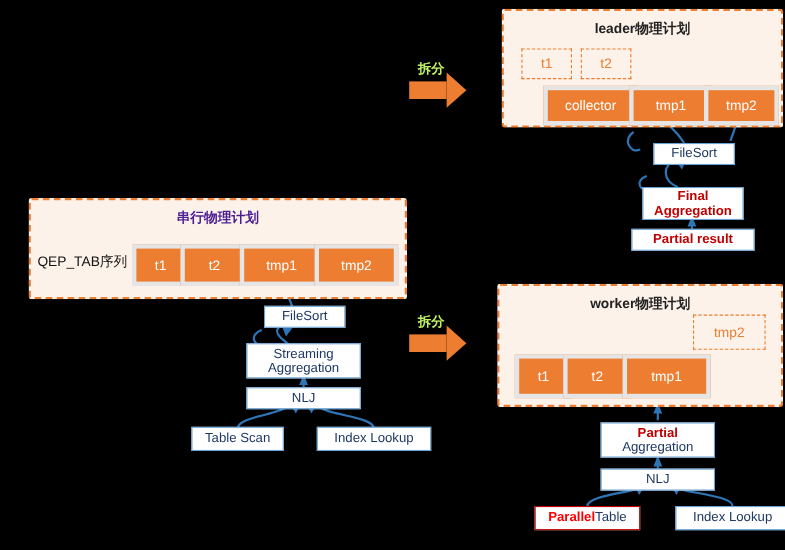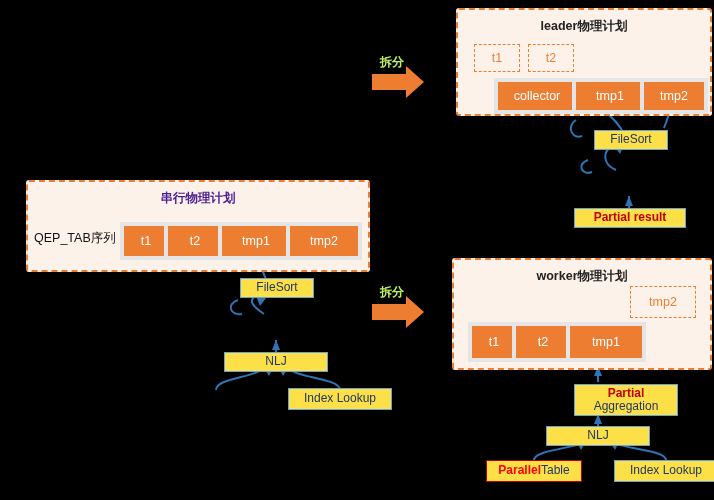--- a/index.html
+++ b/index.html
@@ -11,21 +11,21 @@
   
   .panel{position:absolute;border:2px dashed #ed7d31;background:#fdf2e9;border-radius:3px;}
   .panel-title{position:absolute;width:100%;text-align:center;font-size:12.5px;font-weight:bold;color:#222;}
 
   
   .cell{position:absolute;background:#ed7d31;border:4px solid #e5e5e5;
         color:#fff;font-size:12.5px;display:flex;align-items:center;justify-content:center;}
   .cell.ghost{background:#fdf2e9;border:1px dashed #ed7d31;color:#ed7d31;}
 
   
-  .bbox{position:absolute;background:#fde047;border:1px solid #6aa3d5;color:#1f3864;
+  .bbox{position:absolute;background:#ffffff;border:1px solid #6aa3d5;color:#1f3864;
         font-size:12px;display:flex;align-items:center;justify-content:center;
         text-align:center;line-height:1.15;padding:1px 2px;box-sizing:border-box;}
   .bbox.two{line-height:1.1;}
 
   
   .qeplabel{position:absolute;font-size:12.5px;font-weight:normal;color:#111;}
 
   
   .fatarrow{position:absolute;}
   .fatarrow .shaft{position:absolute;left:0;top:8px;width:34px;height:16px;background:#ed7d31;}
@@ -95,44 +95,51 @@
   <div class="cell" style="left:458px;top:44px;width:44px;height:26px;
        background:#fdf2e9;border:1px dashed #ed7d31;color:#ed7d31;">t1</div>
   <div class="cell" style="left:512px;top:44px;width:44px;height:26px;
        background:#fdf2e9;border:1px dashed #ed7d31;color:#ed7d31;">t2</div>
 
   <div class="cell" style="left:478px;top:78px;width:78px;height:28px;">collector</div>
   <div class="cell" style="left:556px;top:78px;width:68px;height:28px;">tmp1</div>
   <div class="cell" style="left:624px;top:78px;width:60px;height:28px;">tmp2</div>
 
   <div class="bbox" style="left:578px;top:130px;width:74px;height:20px;">FileSort</div>
+  <div class="bbox two" style="left:568px;top:170px;width:92px;height:30px;flex-direction:column;">
+    <span style="color:#c00000;font-weight:bold;">Final Aggregation</span>
+  </div>
   <div class="bbox" style="left:558px;top:208px;width:112px;height:20px;color:#c00000;font-weight:bold;">Partial result</div>
 
   <div class="panel" style="left:10px;top:180px;width:340px;height:88px;">
     <div class="panel-title" style="top:8px;color:#4c1d95;">串行物理计划</div>
   </div>
   <div class="qeplabel" style="left:18px;top:230px;">QEP_TAB序列</div>
   <div class="cell" style="left:104px;top:222px;width:44px;height:30px;">t1</div>
   <div class="cell" style="left:148px;top:222px;width:54px;height:30px;">t2</div>
   <div class="cell" style="left:202px;top:222px;width:68px;height:30px;">tmp1</div>
   <div class="cell" style="left:270px;top:222px;width:68px;height:30px;">tmp2</div>
 
   <div class="bbox" style="left:224px;top:278px;width:74px;height:20px;">FileSort</div>
+  <div class="bbox two" style="left:208px;top:312px;width:104px;height:32px;flex-direction:column;">
+    <span>Streaming Aggregation</span>
+  </div>
   <div class="bbox" style="left:208px;top:352px;width:104px;height:20px;">NLJ</div>
+  <div class="bbox" style="left:158px;top:388px;width:84px;height:22px;">Table Scan</div>
   <div class="bbox" style="left:272px;top:388px;width:104px;height:22px;">Index Lookup</div>
 
   <div class="panel" style="left:436px;top:258px;width:256px;height:108px;">
     <div class="panel-title" style="top:8px;">worker物理计划</div>
   </div>
   <div class="cell ghost" style="left:614px;top:286px;width:64px;height:30px;">tmp2</div>
   <div class="cell" style="left:452px;top:322px;width:44px;height:32px;">t1</div>
   <div class="cell" style="left:496px;top:322px;width:54px;height:32px;">t2</div>
   <div class="cell" style="left:550px;top:322px;width:72px;height:32px;">tmp1</div>
 
-  <div class="bbox two" style="left:530px;top:384px;width:104px;height:32px;flex-direction:column;margin-left:28px;">
+  <div class="bbox two" style="left:530px;top:384px;width:104px;height:32px;flex-direction:column;">
     <span style="color:#c00000;font-weight:bold;">Partial</span>
     <span>Aggregation</span>
   </div>
   <div class="bbox" style="left:530px;top:426px;width:104px;height:20px;">NLJ</div>
   <div class="bbox" style="left:470px;top:460px;width:96px;height:22px;border:1px solid #c00000;">
     <span style="color:#ff0000;font-weight:bold;">Parallel</span>
     <span> Table</span>
   </div>
   <div class="bbox" style="left:598px;top:460px;width:104px;height:22px;">Index Lookup</div>
 

